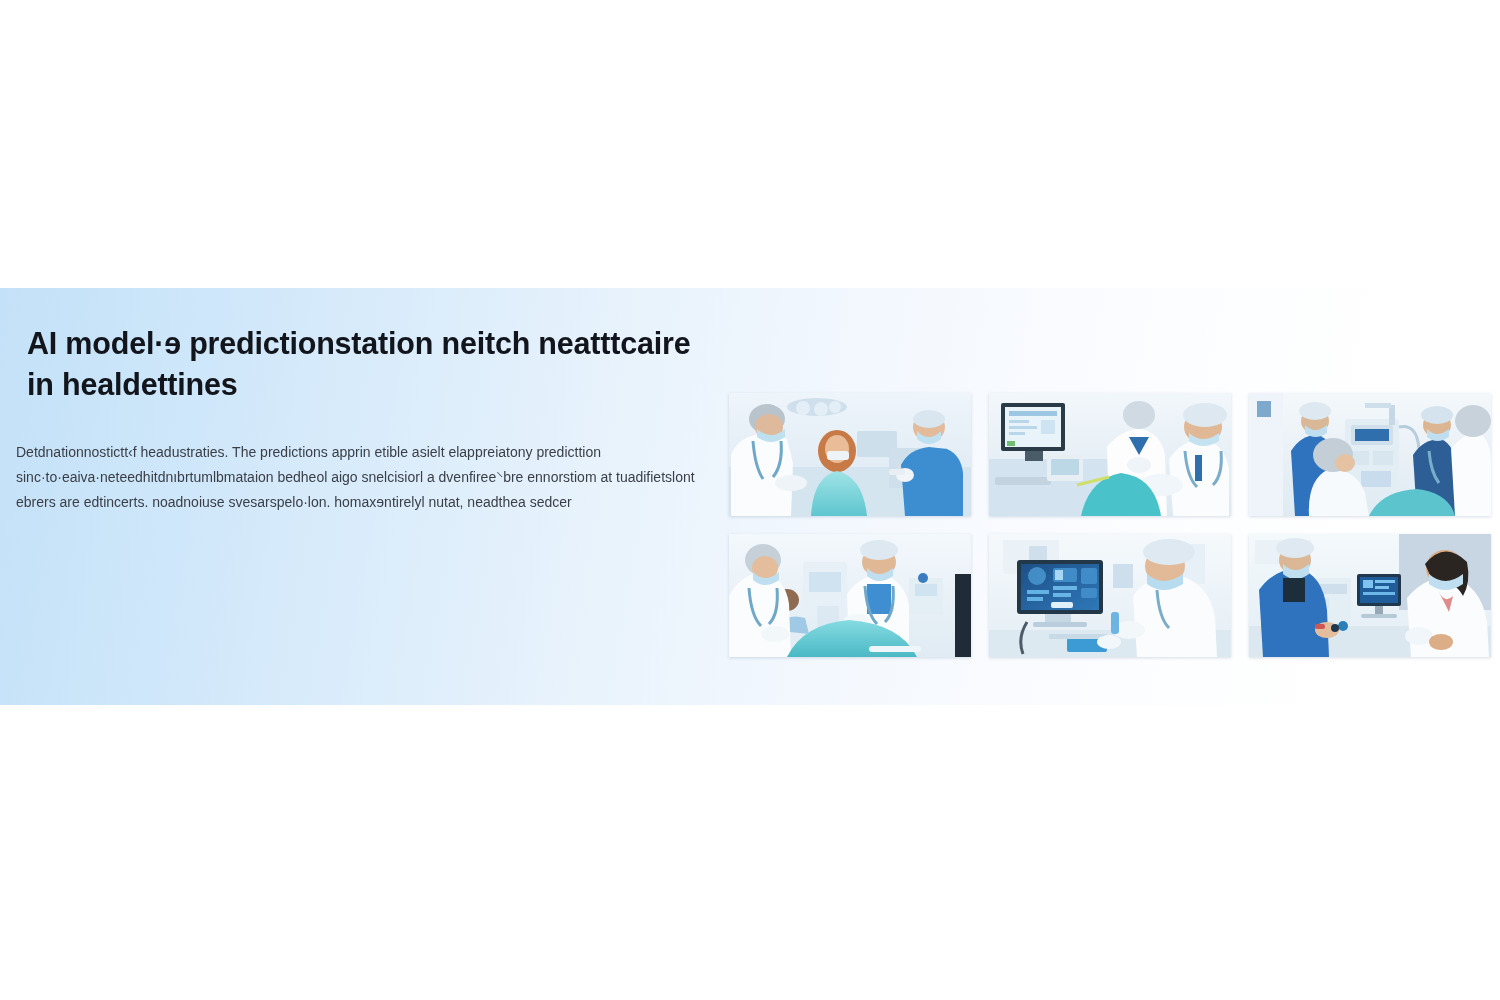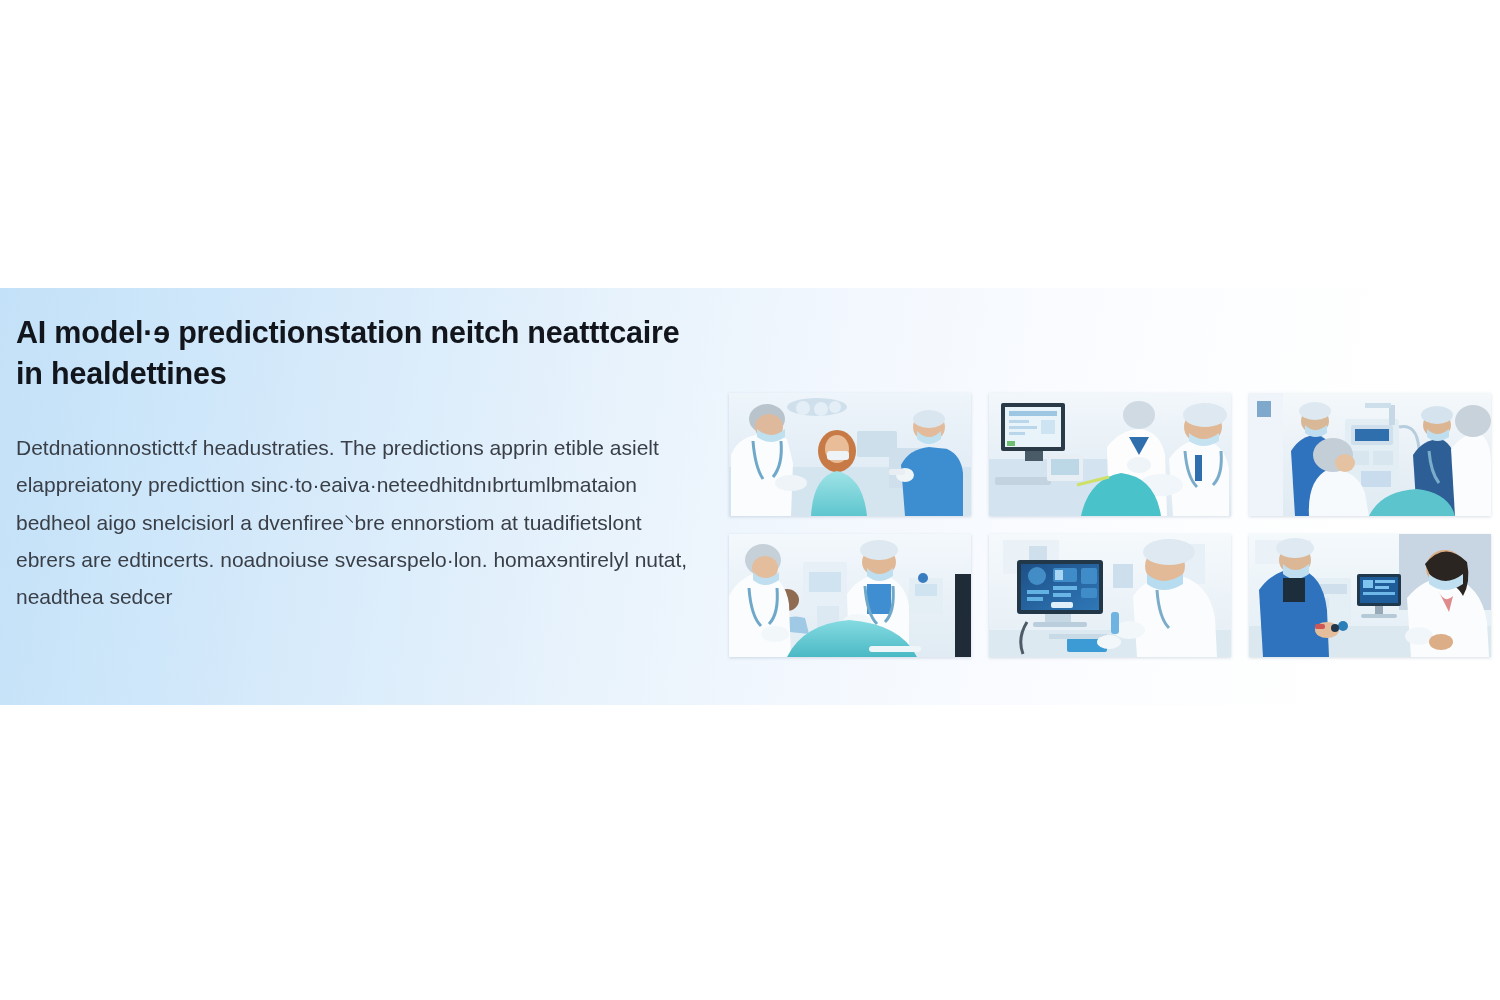--- a/index.html
+++ b/index.html
@@ -37,37 +37,37 @@
 
   
   .text-col {
     position: absolute;
     left: 16px;
     top: 24px;
     width: 690px;
   }
 
   .headline {
-    margin: 0;
+    margin: 11px;
     font-size: 30.5px;
     line-height: 1.36;
     font-weight: bold;
     color: #12161c;
     letter-spacing: -0.2px;
     max-width: 745px;
     font-family: "Liberation Sans", sans-serif;
   }
 
   .body-block {
     margin-top: 34px;
   }
 
   .body-par {
     margin: 0 0 20px 0;
-    font-size: 21px;
+    font-size: 14px;
     line-height: 1.78;
     color: #3a3f47;
     max-width: 680px;
     font-family: "Liberation Sans", sans-serif;
   }
   .body-par:last-child {
     margin-bottom: 0;
   }
 
   

